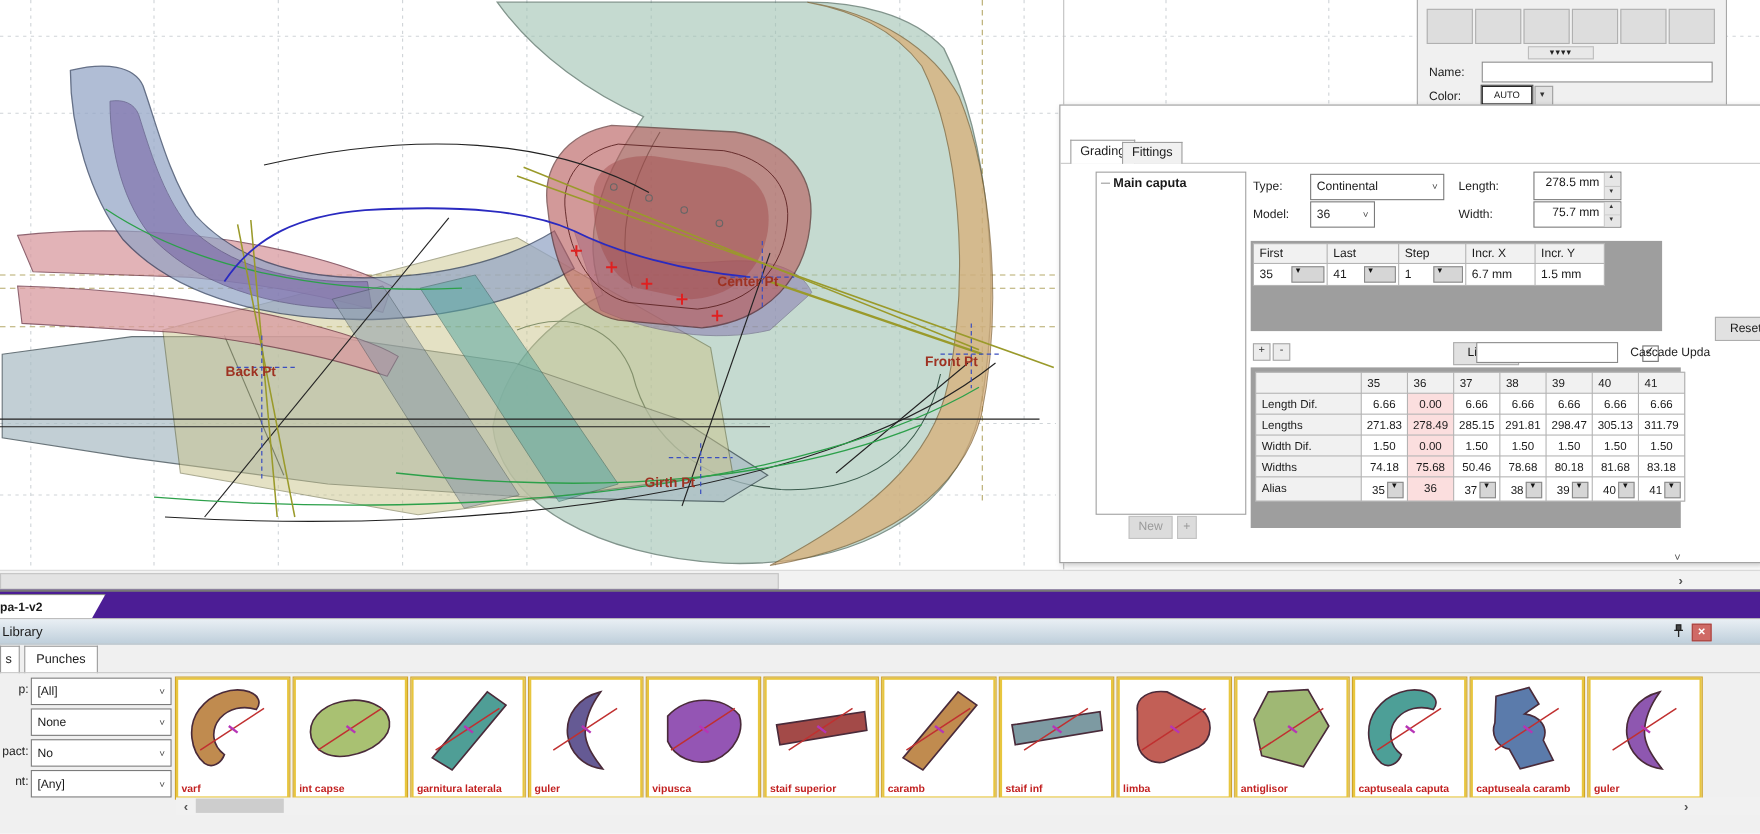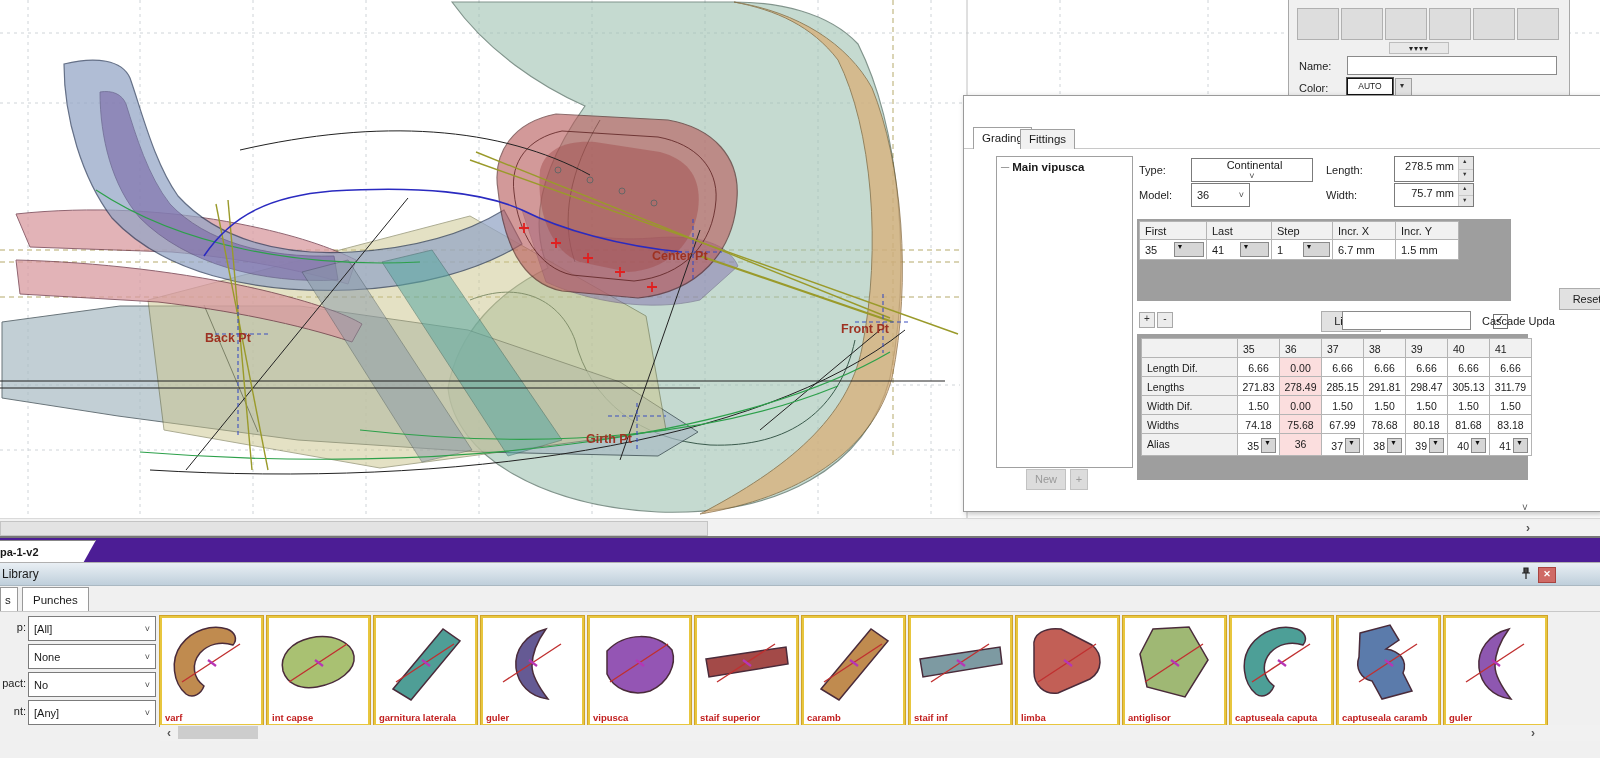--- a/index.html
+++ b/index.html
@@ -213,26 +213,26 @@
   <div id="auto-dd"></div>
 </div>
 
 <div class="abs" id="dialog">
   <div class="dtab" style="left:9px;">Grading</div>
   <div class="dtab inactive" style="left:56px;">Fittings</div>
   <div id="tabline"></div>
 
   <div id="tree-box">
     <div id="tree-root">
-      <span class="dash">─</span><span>Main vipusca</span>
+      <span class="dash">─</span><span>Main caputa</span>
     </div>
   </div>
 
   <span class="dlabel" style="left:175px;top:68px;">Type:</span>
-  <div class="combo" style="left:227px;top:62px;width:120px;height:22px;flex-direction:column;">
+  <div class="combo" style="left:227px;top:62px;width:120px;height:22px;">
     <span>Continental</span>
     <span class="cv"></span>
   </div>
   <span class="dlabel" style="left:362px;top:68px;">Length:</span>
   <div class="spin" style="left:430px;top:60px;width:78px;height:24px;">
     <span class="spin-val">278.5 mm</span>
     <div class="spin-btns">
         <div class="sb"></div>
         <div class="sb dn"></div>
       </div>
@@ -317,21 +317,21 @@
       <div class="c">1.50</div>
       <div class="c hl">0.00</div>
       <div class="c">1.50</div>
       <div class="c">1.50</div>
       <div class="c">1.50</div>
       <div class="c">1.50</div>
       <div class="c">1.50</div>
       <div class="c rl">Widths</div>
       <div class="c">74.18</div>
       <div class="c hl">75.68</div>
-      <div class="c">67.99</div>
+      <div class="c">50.46</div>
       <div class="c">78.68</div>
       <div class="c">80.18</div>
       <div class="c">81.68</div>
       <div class="c">83.18</div>
       <div class="c rl">Alias</div>
       <div class="c ac">
         <span>35</span>
         <span class="dd"></span>
       </div>
       <div class="c hl">36</div>

